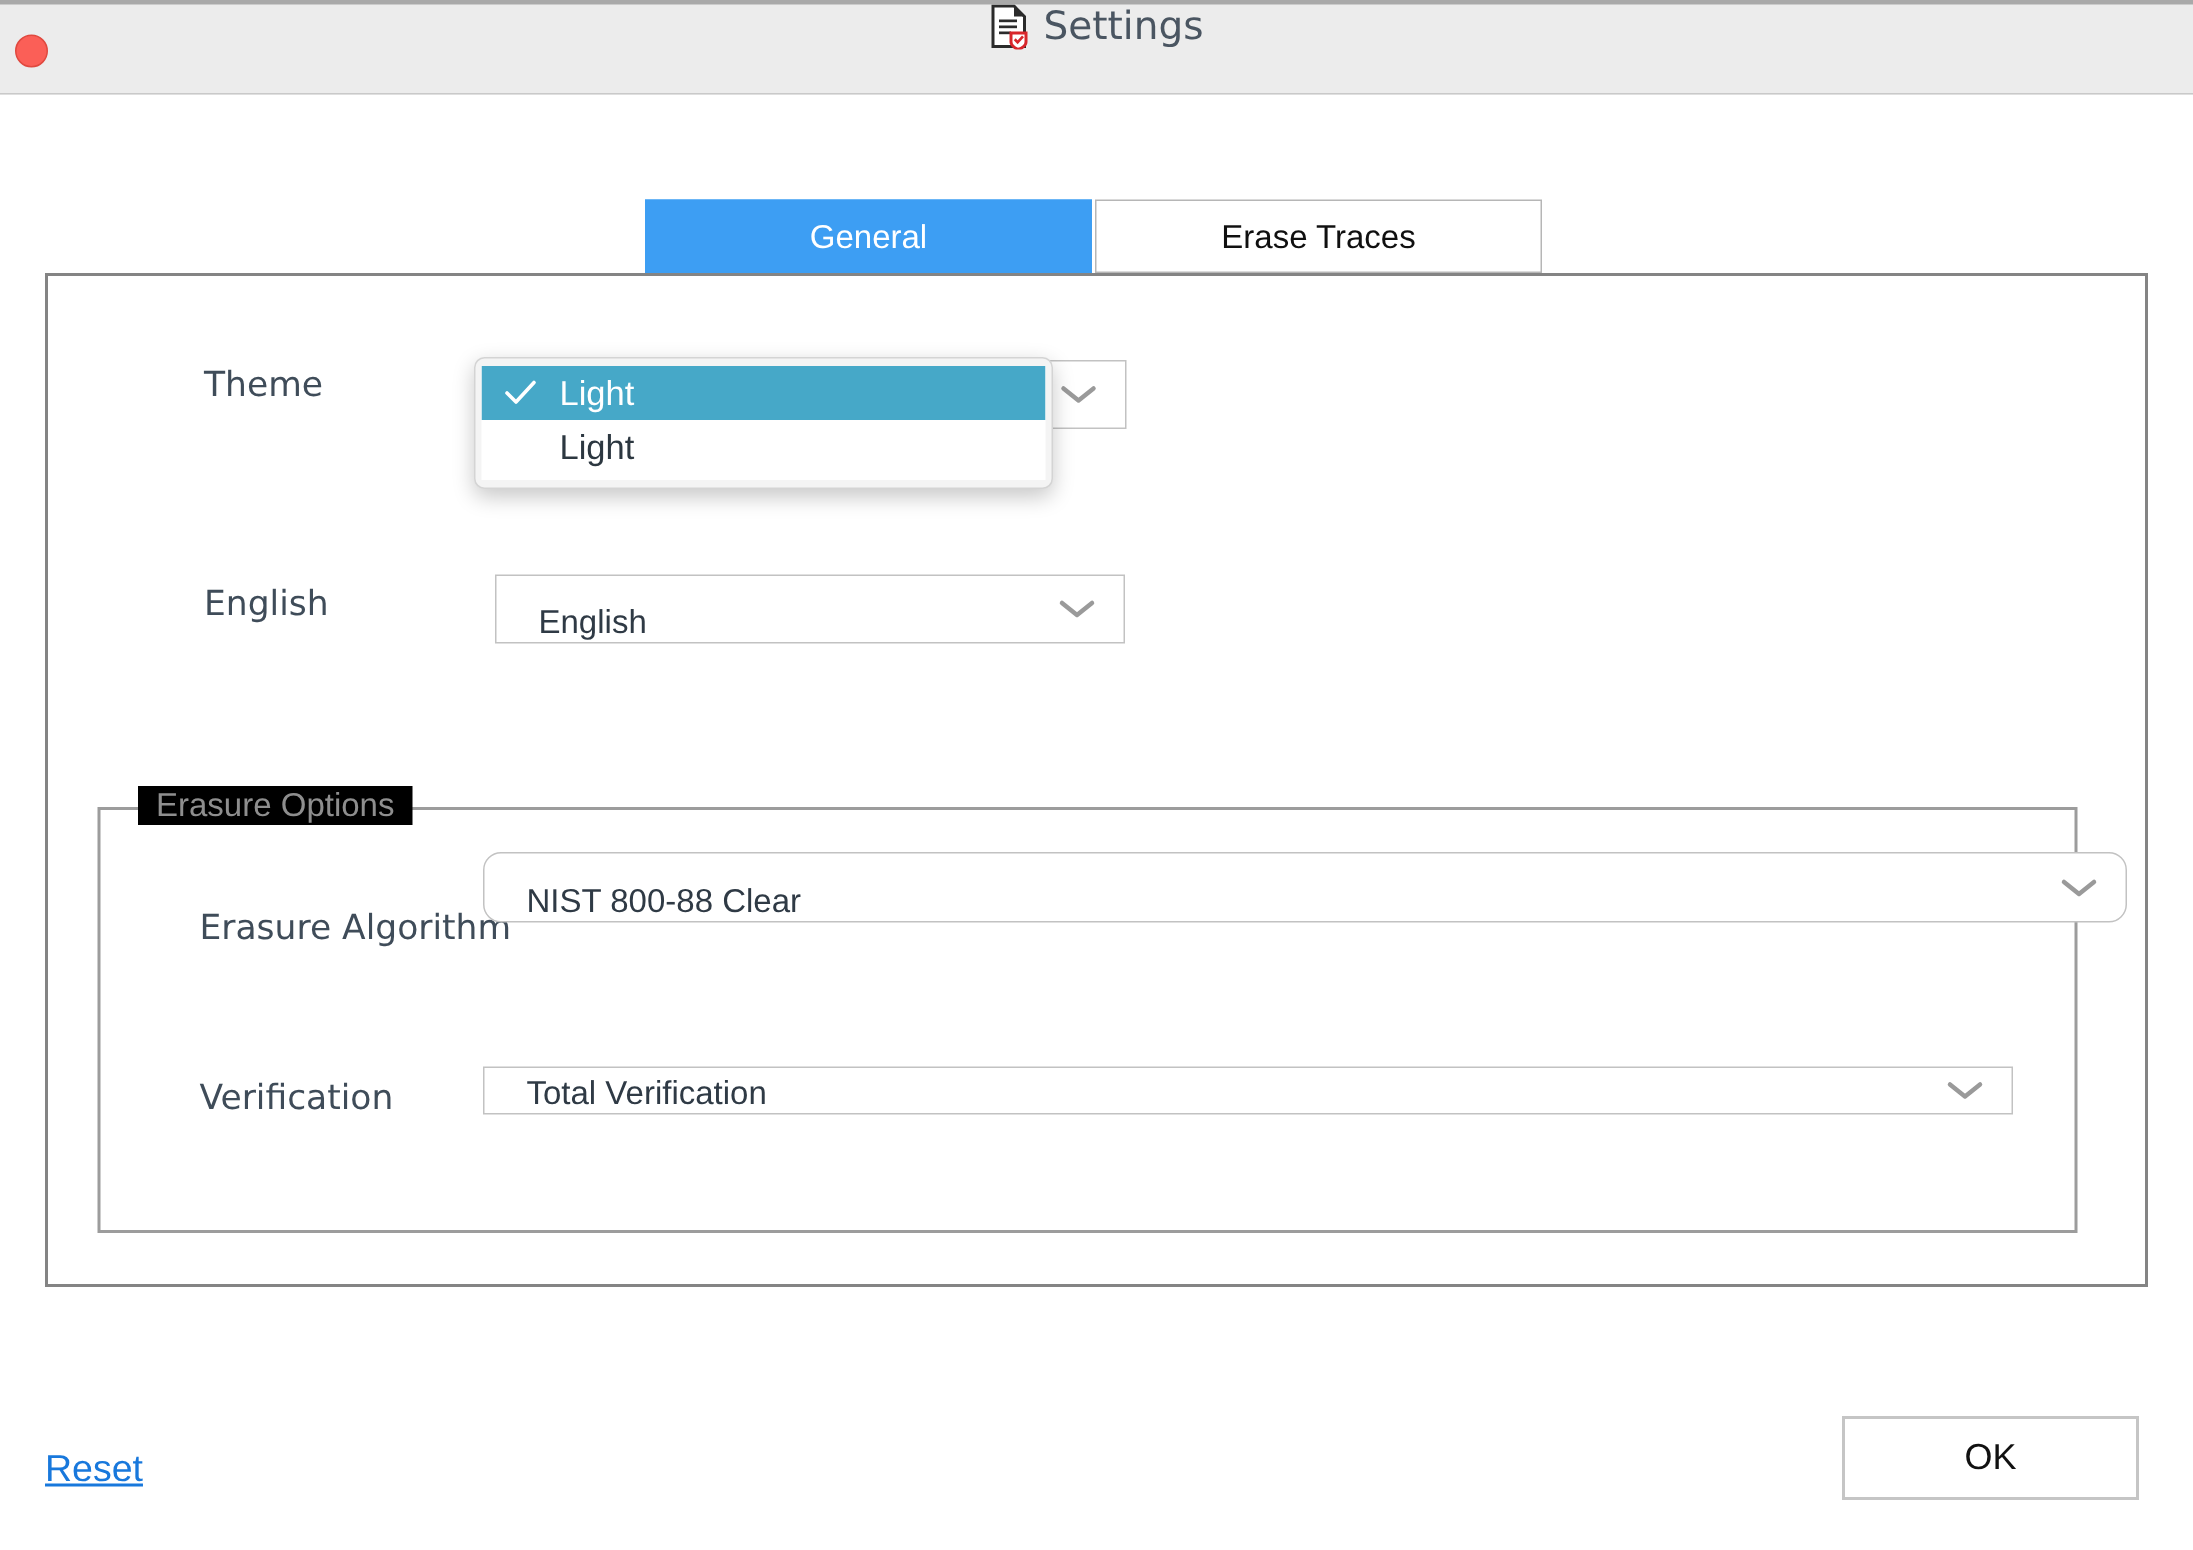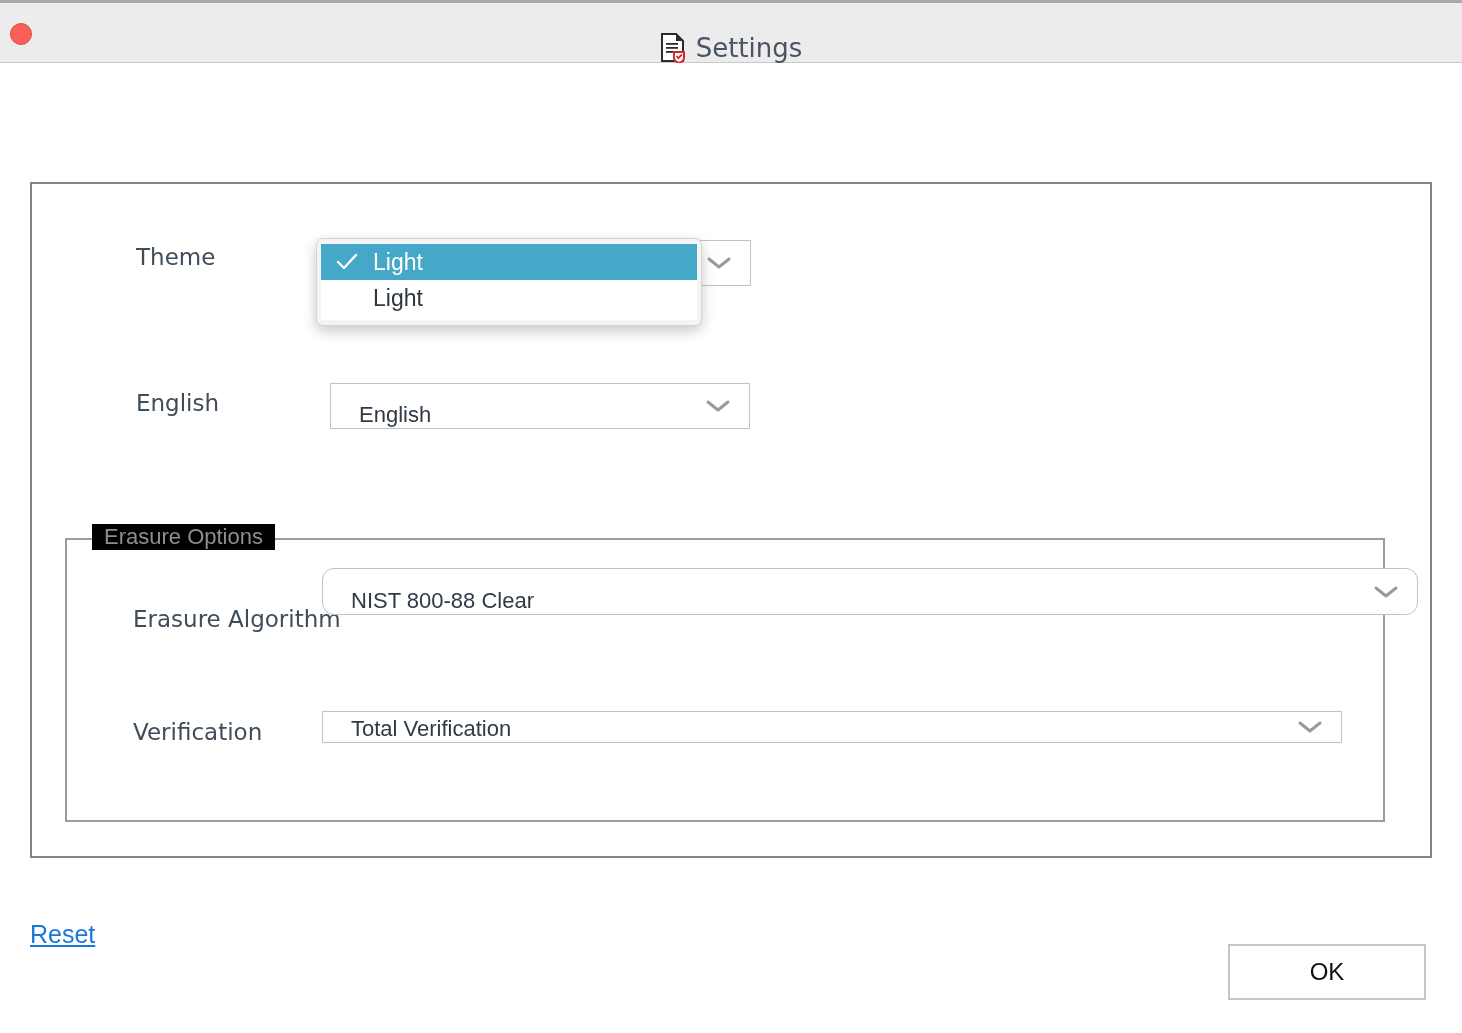--- a/index.html
+++ b/index.html
@@ -36,21 +36,21 @@
     width: 22px; height: 22px;
     border-radius: 50%;
     background: #fb5f57;
     border: 1px solid #e0493f;
   }
   .title-wrap {
     position: absolute;
     left: 0; top: 0;
     width: 1462px; height: 60px;
     display: flex;
-    align-items: flex-end;
+    align-items: flex-start;
     justify-content: center;
     gap: 10px;
   }
   .doc-icon {
     display: block;
     width: 26px;
     height: 30px;
   }
   .title-text {
     font-size: 26px;
@@ -221,21 +221,21 @@
     display: flex;
     align-items: center;
     justify-content: center;
     flex: none;
   }
   .popup-item .itext { flex: 1; }
 
   
   .reset-link {
     position: absolute;
-    left: 30px; top: 920px;
+    left: 30px; top: 965px;
     font-size: 25px;
     color: #1878dc;
     text-decoration: underline;
     font-family: "Liberation Sans", sans-serif;
     cursor: pointer;
   }
   .ok-btn {
     position: absolute;
     left: 1228px; top: 944px;
     width: 198px; height: 56px;
@@ -267,20 +267,28 @@
           <rect x="6" y="14" width="12" height="1.8" fill="#2b2b2b"></rect>
           <rect x="6" y="18" width="8" height="1.8" fill="#2b2b2b"></rect>
           <path d="M14,19 L24,19 L24,25 C24,28 19,30 19,30 C19,30 14,28 14,25 Z" fill="#ffffff" stroke="#d8262b" stroke-width="2"></path>
           <path d="M16.5,23.2 L18.4,25.2 L22,21.3" fill="none" stroke="#d8262b" stroke-width="1.8"></path>
         </svg>
       </span>
       <span class="title-text">Settings</span>
     </div>
   </div>
 
+  <div class="tabs">
+    <div class="tab active">
+      <span>General</span>
+    </div>
+    <div class="tab inactive">
+      <span>Erase Traces</span>
+    </div>
+  </div>
 
   <div class="panel"></div>
 
   <div class="row" id="theme-row">
     <span class="field-label" id="theme-label">Theme</span>
   </div>
 
   <div class="select" id="theme-select">
     <span class="value">Light</span>
     <span class="chev">

